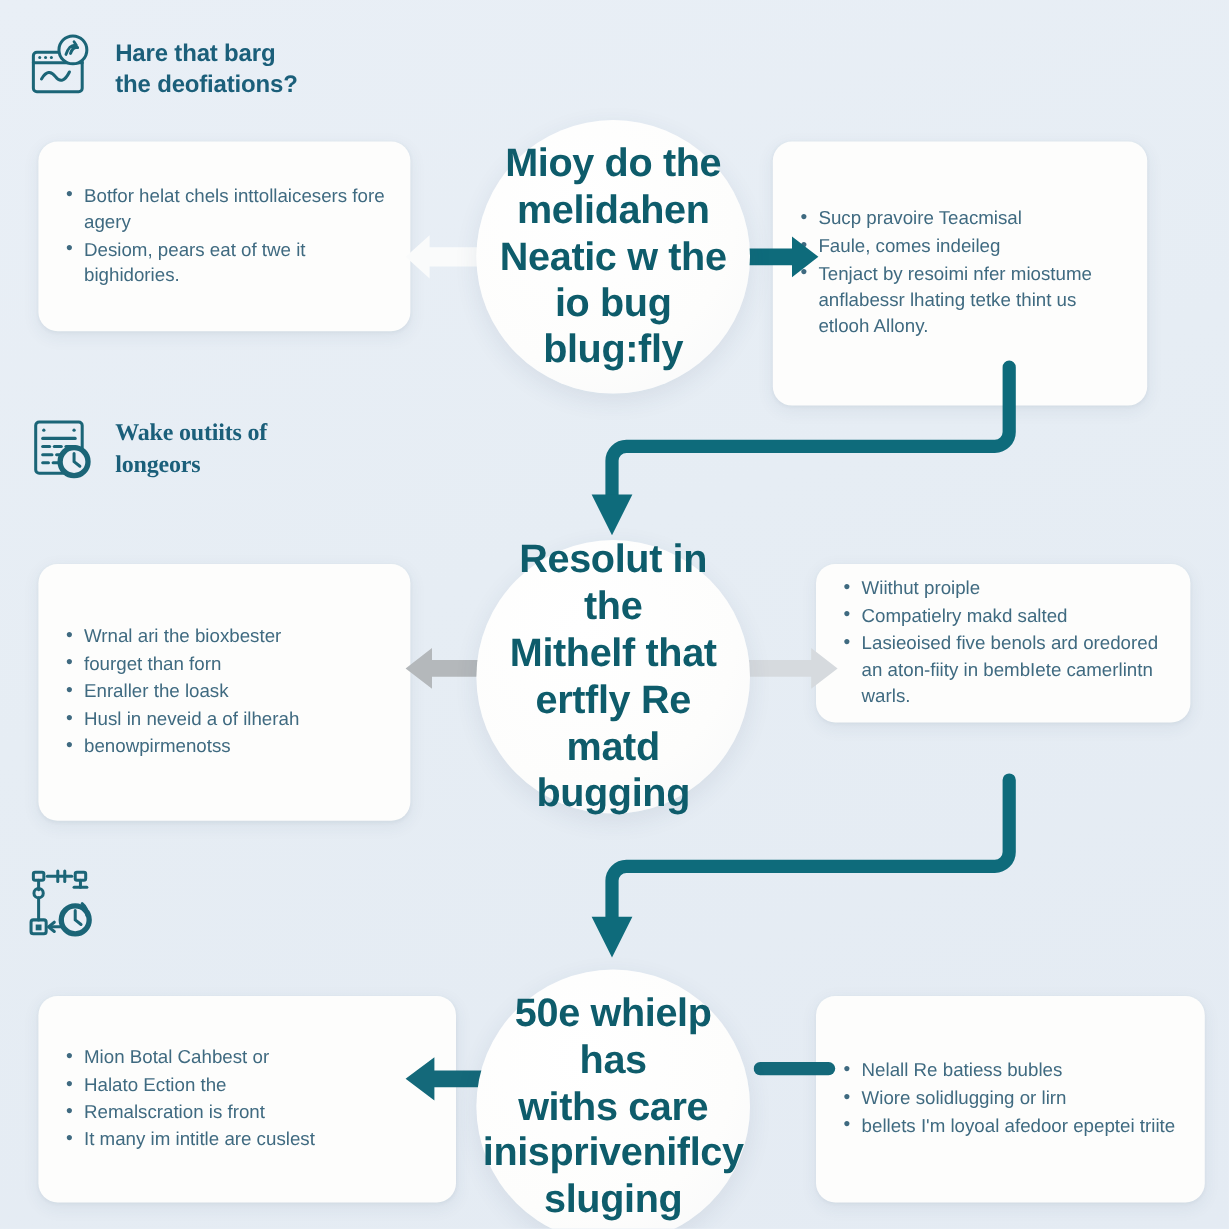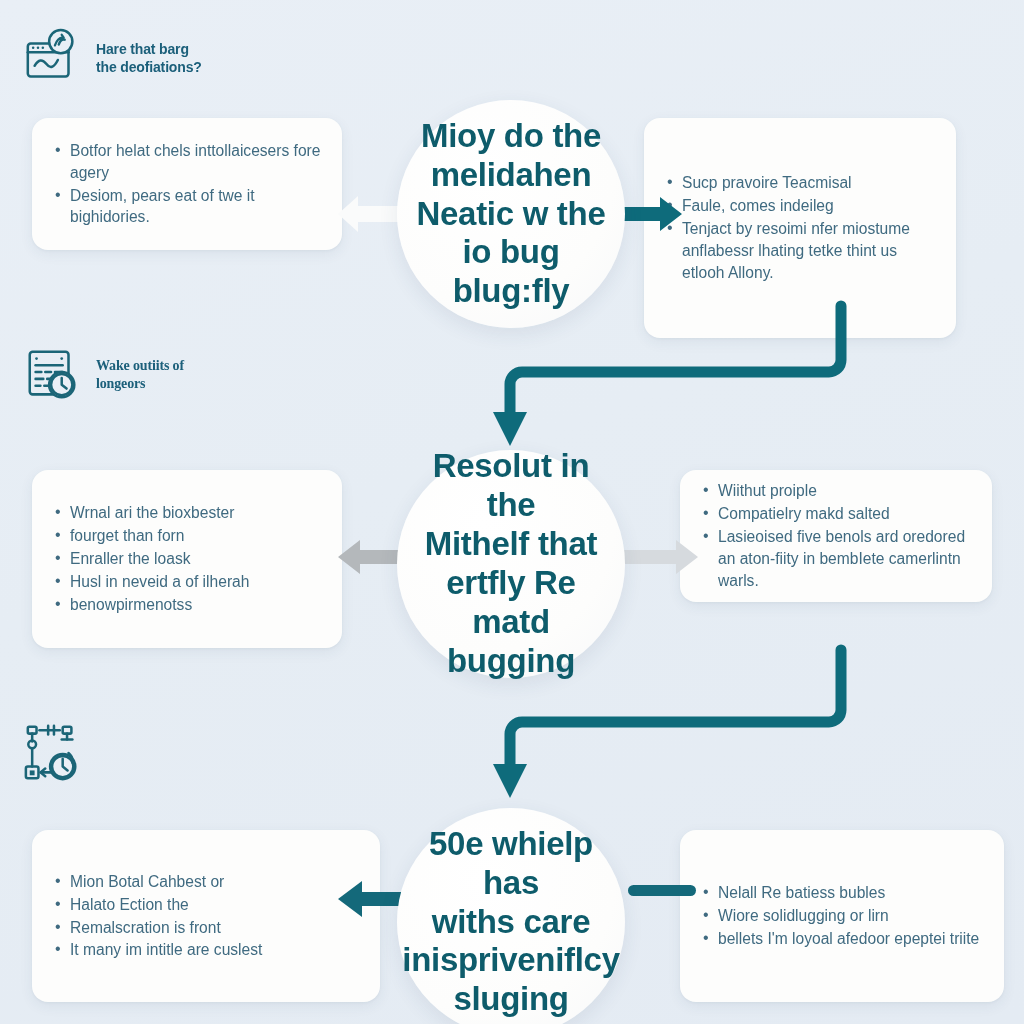--- a/index.html
+++ b/index.html
@@ -25,21 +25,21 @@
     align-items: center;
     gap: 12px;
   }
   .sec-icon {
     width: 62px;
     height: 62px;
     flex: 0 0 auto;
   }
   .sec-icon svg { display: block; width: 100%; height: 100%; }
   .sec-title {
-    font-size: 14px;
+    font-size: 20px;
     font-weight: bold;
     line-height: 1.28;
     color: #1b5f7a;
     white-space: pre-line;
     letter-spacing: -0.15px;
   }
 
   
   .card {
     position: absolute;
@@ -119,21 +119,21 @@
         <path d="M13 39 q6 -10 12 -2 q6 8 12 -4"></path>
         <circle cx="40" cy="14" r="12" fill="#e9eff6"></circle>
         <path d="M34 18 q3 -9 9 -8 l-2 -3 m2 3 l-3 2" stroke-width="2.4"></path>
         <path d="M38 17 q2 -6 6 -5"></path>
       </svg>
     </span>
     <span class="sec-title">Hare that barg
 the deofiations?</span>
   </div>
 
-  <div class="card" style="left:32px; top:118px; width:310px; height:132px;">
+  <div class="card" style="left:32px; top:118px; width:310px; height:158px;">
     <ul>
       <li>Botfor helat chels inttollaicesers fore agery</li>
       <li>Desiom, pears eat of twe it bighidories.</li>
     </ul>
   </div>
 
   <div class="card" style="left:644px; top:118px; width:312px; height:220px;">
     <ul>
       <li>Sucp pravoire Teacmisal</li>
       <li>Faule, comes indeileg</li>
@@ -184,21 +184,21 @@
         <line x1="23" y1="43" x2="28" y2="43"></line>
         <circle cx="41" cy="42" r="13" fill="#e9eff6"></circle>
         <circle cx="41" cy="42" r="11"></circle>
         <path d="M41 35 V42 L46 46"></path>
       </svg>
     </span>
     <span class="sec-title">Wake outiits of
 longeors</span>
   </div>
 
-  <div class="card" style="left:32px; top:470px; width:310px; height:178px;">
+  <div class="card" style="left:32px; top:470px; width:310px; height:214px;">
     <ul>
       <li>Wrnal ari the bioxbester</li>
       <li>fourget than forn</li>
       <li>Enraller the loask</li>
       <li>Husl in neveid a of ilherah</li>
       <li>benowpirmenotss</li>
     </ul>
   </div>
 
   <div class="card" style="left:680px; top:470px; width:312px; height:132px;">

